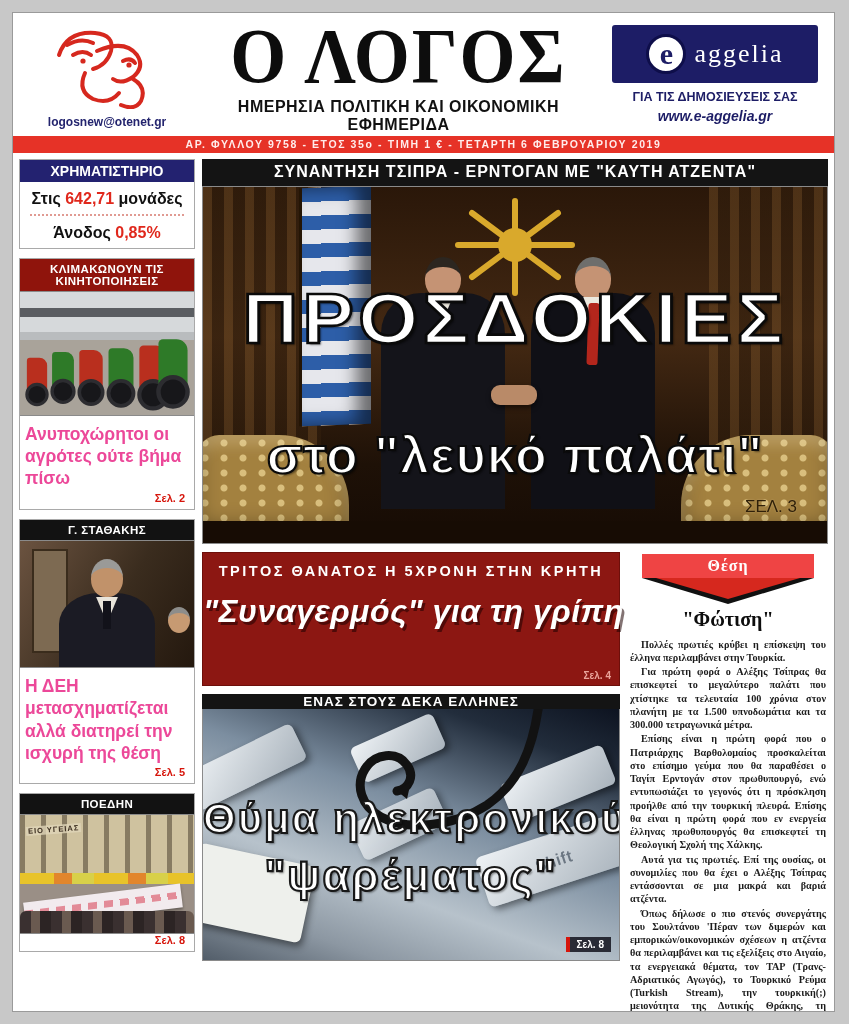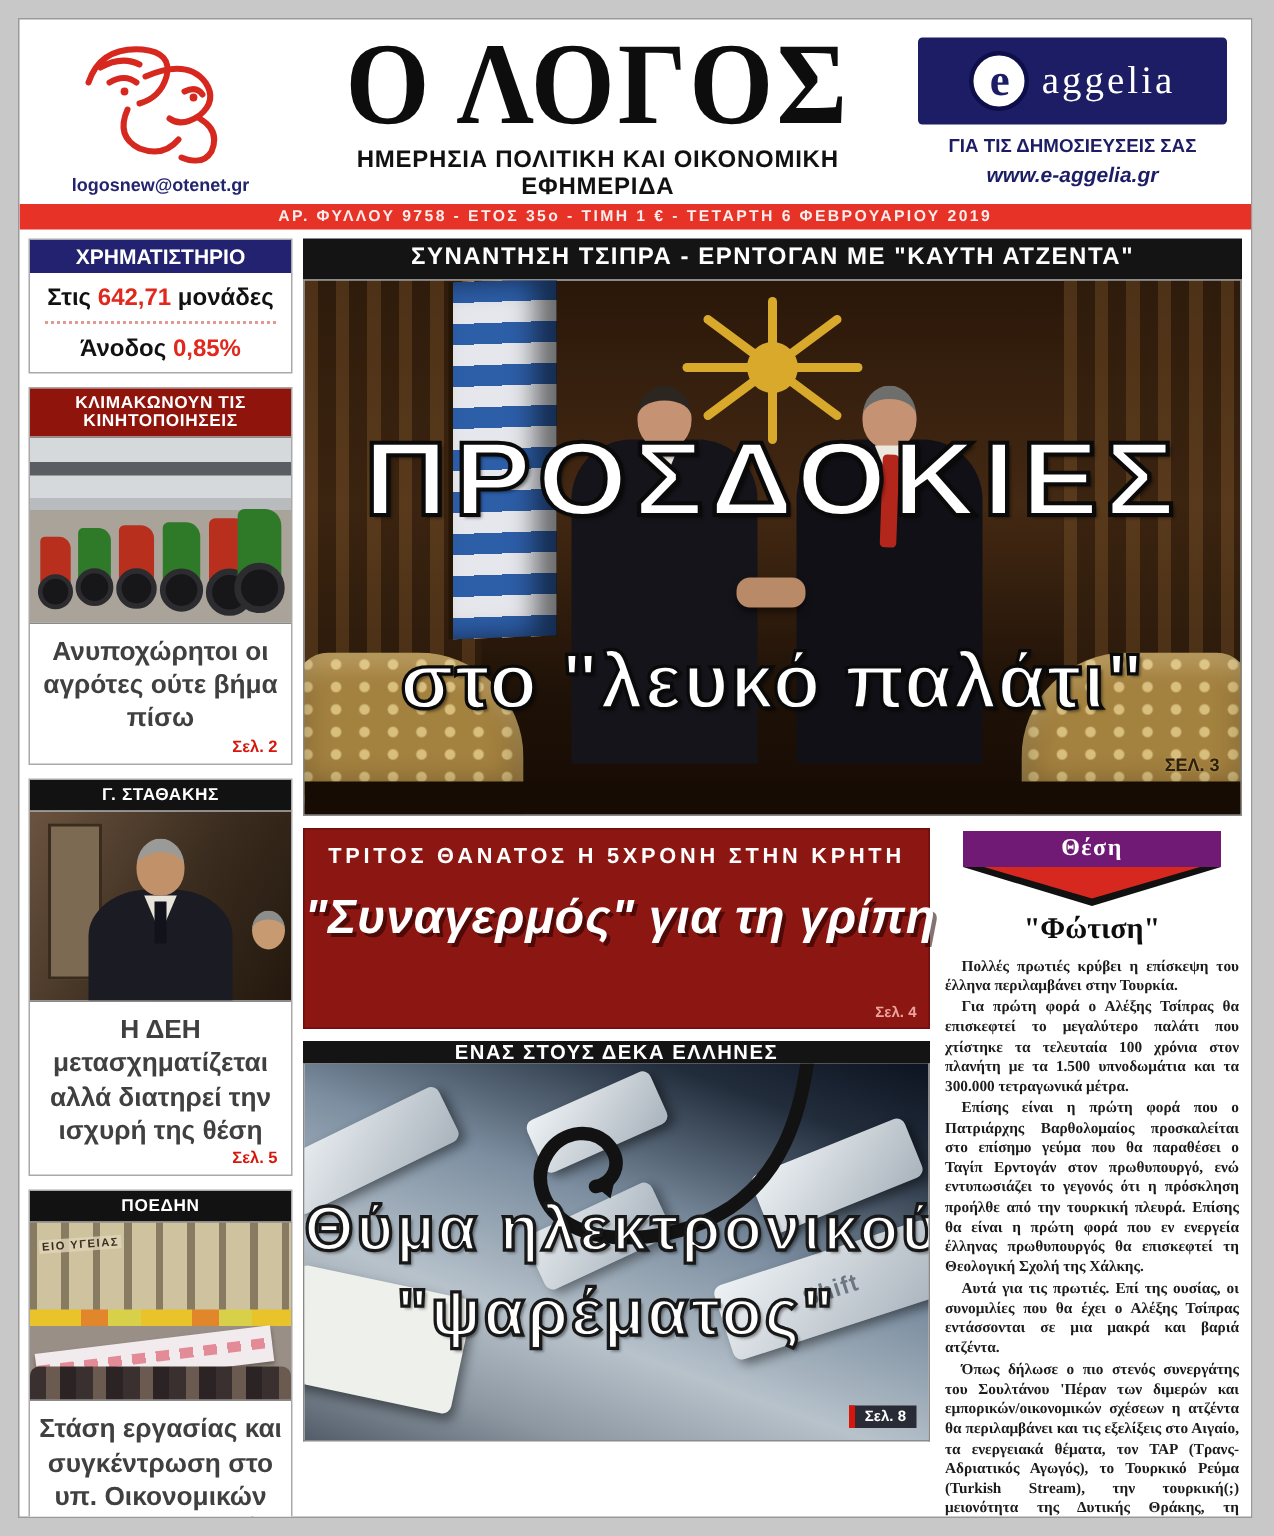--- a/index.html
+++ b/index.html
@@ -37,21 +37,21 @@
   
   .sbox { border:1px solid #a9a9a9; margin-bottom:9px; background:#fff; }
   .stock-hdr { background:#232270; color:#fff; font-weight:700; font-size:14px; text-align:center; padding:3px 0; }
   .stock-line { font-weight:700; font-size:16px; text-align:center; padding:8px 4px 6px; color:#111; }
   .stock-line.first { border-bottom:2px dotted #e09a92; margin:0 10px; padding-left:0; padding-right:0; }
   .stock-val { color:#e0281c; }
   .kick { color:#fff; font-weight:700; font-size:11.5px; text-align:center; padding:4px 2px; letter-spacing:0.4px; }
   .kick.red { background:#8f140c; }
   .kick.black { background:#121212; }
   .sphoto { position:relative; overflow:hidden; border-top:1px solid #8a8a8a; border-bottom:1px solid #8a8a8a; }
-  .shead { font-weight:700; font-size:17.5px; line-height:1.28; text-align:center; color:#404040; padding:7px 5px 2px; }
+  .shead { font-weight:700; font-size:17.5px; line-height:1.28; color:#ec4899; padding:7px 5px 2px; }
   .pageref { color:#d6150b; font-weight:700; font-size:11px; text-align:right; padding:0 9px 5px; }
 
   
   .ph-tractors { height:125px; background:linear-gradient(180deg,#d6d9db 0 40px,#b9bcbe 40px 48px,#a9a39a 48px 100%); }
   .beam { position:absolute; left:0; right:0; top:16px; height:9px; background:#5a5d61; }
   .tractor { position:absolute; bottom:6px; }
   .cab { width:26px; height:44px; border-radius:4px 10px 0 0; margin:0 auto; }
   .wheel { width:30px; height:30px; border-radius:50%; background:#17171a; border:4px solid #2c2c30; margin-top:-12px; }
   .t1{left:2px; transform:scale(.78); bottom:2px;} .t2{left:28px; transform:scale(.84);}
   .t3{left:56px; transform:scale(.9);} .t4{left:86px; transform:scale(.96);}
@@ -116,21 +116,21 @@
            box-shadow:inset 0 10px 14px rgba(255,240,200,.25), inset 0 -16px 22px rgba(0,0,0,.45); }
   .chair.cl { left:-6px; border-radius:22px 70px 0 0; }
   .chair.cr { right:-6px; border-radius:70px 22px 0 0; }
   .floor { position:absolute; left:0; right:0; bottom:0; height:22px; background:#170c04; }
   .outline1 { position:absolute; top:92px; left:0; right:0; text-align:center; font-weight:800; font-size:70px;
               letter-spacing:4px; color:#fff; -webkit-text-stroke:2.6px #0a0a0a;
               text-shadow:2px 2px 2px rgba(0,0,0,.45); transform:scaleX(1.1); white-space:nowrap; }
   .outline2 { position:absolute; top:238px; left:0; right:0; text-align:center; font-weight:800; font-size:52px;
               letter-spacing:1px; color:#fff; -webkit-text-stroke:2.2px #0a0a0a;
               text-shadow:2px 2px 2px rgba(0,0,0,.45); white-space:nowrap; }
-  .mainref { position:absolute; right:14px; bottom:26px; font-weight:700; font-size:12px; color:#2f2009;
+  .mainref { position:absolute; right:30px; bottom:26px; font-weight:400; font-size:17px; color:#2f2009;
              text-shadow:0 0 2px rgba(255,230,180,.35); }
 
   .lower { display:flex; gap:8px; margin-top:8px; }
   .lowleft { width:418px; flex:none; }
   .opinion { flex:1; min-width:0; }
 
   
   .flubox { position:relative; background:#8c1712; border:1px solid #6d0f0a; height:134px; margin-bottom:8px; }
   .flu-kick { color:#fff; font-weight:700; font-size:14.5px; letter-spacing:2.5px; text-align:center; padding-top:10px; }
   .flu-head { color:#fff; font-weight:700; font-style:italic; font-size:32px; text-align:center; margin-top:14px;
@@ -156,21 +156,21 @@
          color:#fff; -webkit-text-stroke:2.2px #181818; letter-spacing:2px;
          text-shadow:2px 2px 2px rgba(0,0,0,.4); white-space:nowrap; }
   .ph2 { position:absolute; top:142px; left:0; right:0; text-align:center; font-weight:800; font-size:44px;
          color:#fff; -webkit-text-stroke:2.2px #181818; letter-spacing:2px;
          text-shadow:2px 2px 2px rgba(0,0,0,.4); white-space:nowrap; }
   .ph-ref { position:absolute; right:8px; bottom:8px; background:rgba(18,18,28,.85); color:#fff;
             font-weight:700; font-size:10px; padding:2px 7px; border-left:4px solid #d6150b; }
 
   
   .thesi-wrap { width:172px; margin:2px auto 0; text-align:center; }
-  .thesi-bar { background:#701a75; color:#fff; font-family:"Liberation Serif", serif; font-weight:700;
+  .thesi-bar { background:#ef4444; color:#fff; font-family:"Liberation Serif", serif; font-weight:700;
                font-size:16px; padding:3px 0; letter-spacing:1px; }
   .op-title { text-align:center; font-family:"Liberation Serif", serif; font-weight:700; font-size:20px;
               color:#0d0d0d; margin:4px 0 7px; }
   .op-body { font-family:"Liberation Serif", serif; font-weight:700; font-size:10.2px; line-height:1.3;
              color:#1c1c1c; text-align:justify; padding:0 2px; }
   .op-body p { text-indent:11px; margin-bottom:1px; }
 </style>
 </head>
 <body>
 
@@ -276,21 +276,20 @@
 
       <div class="sbox">
         <div class="kick black">ΠΟΕΔΗΝ</div>
         <div class="sphoto ph-protest">
           <div class="bldg"></div>
           <div class="bldg-sign">ΕΙΟ ΥΓΕΙΑΣ</div>
           <div class="banner-y"></div>
           <div class="banner-w"></div>
           <div class="crowd"></div>
         </div>
-        <div class="shead">Στάση εργασίας και συγκέντρωση στο υπ. Οικονομικών</div>
         <div class="pageref">Σελ. 8</div>
       </div>
 
     </aside>
 
     <main class="maincol">
 
       <div class="mkick top">ΣΥΝΑΝΤΗΣΗ ΤΣΙΠΡΑ - ΕΡΝΤΟΓΑΝ ΜΕ "ΚΑΥΤΗ ΑΤΖΕΝΤΑ"</div>
 
       <div class="mainphoto">

